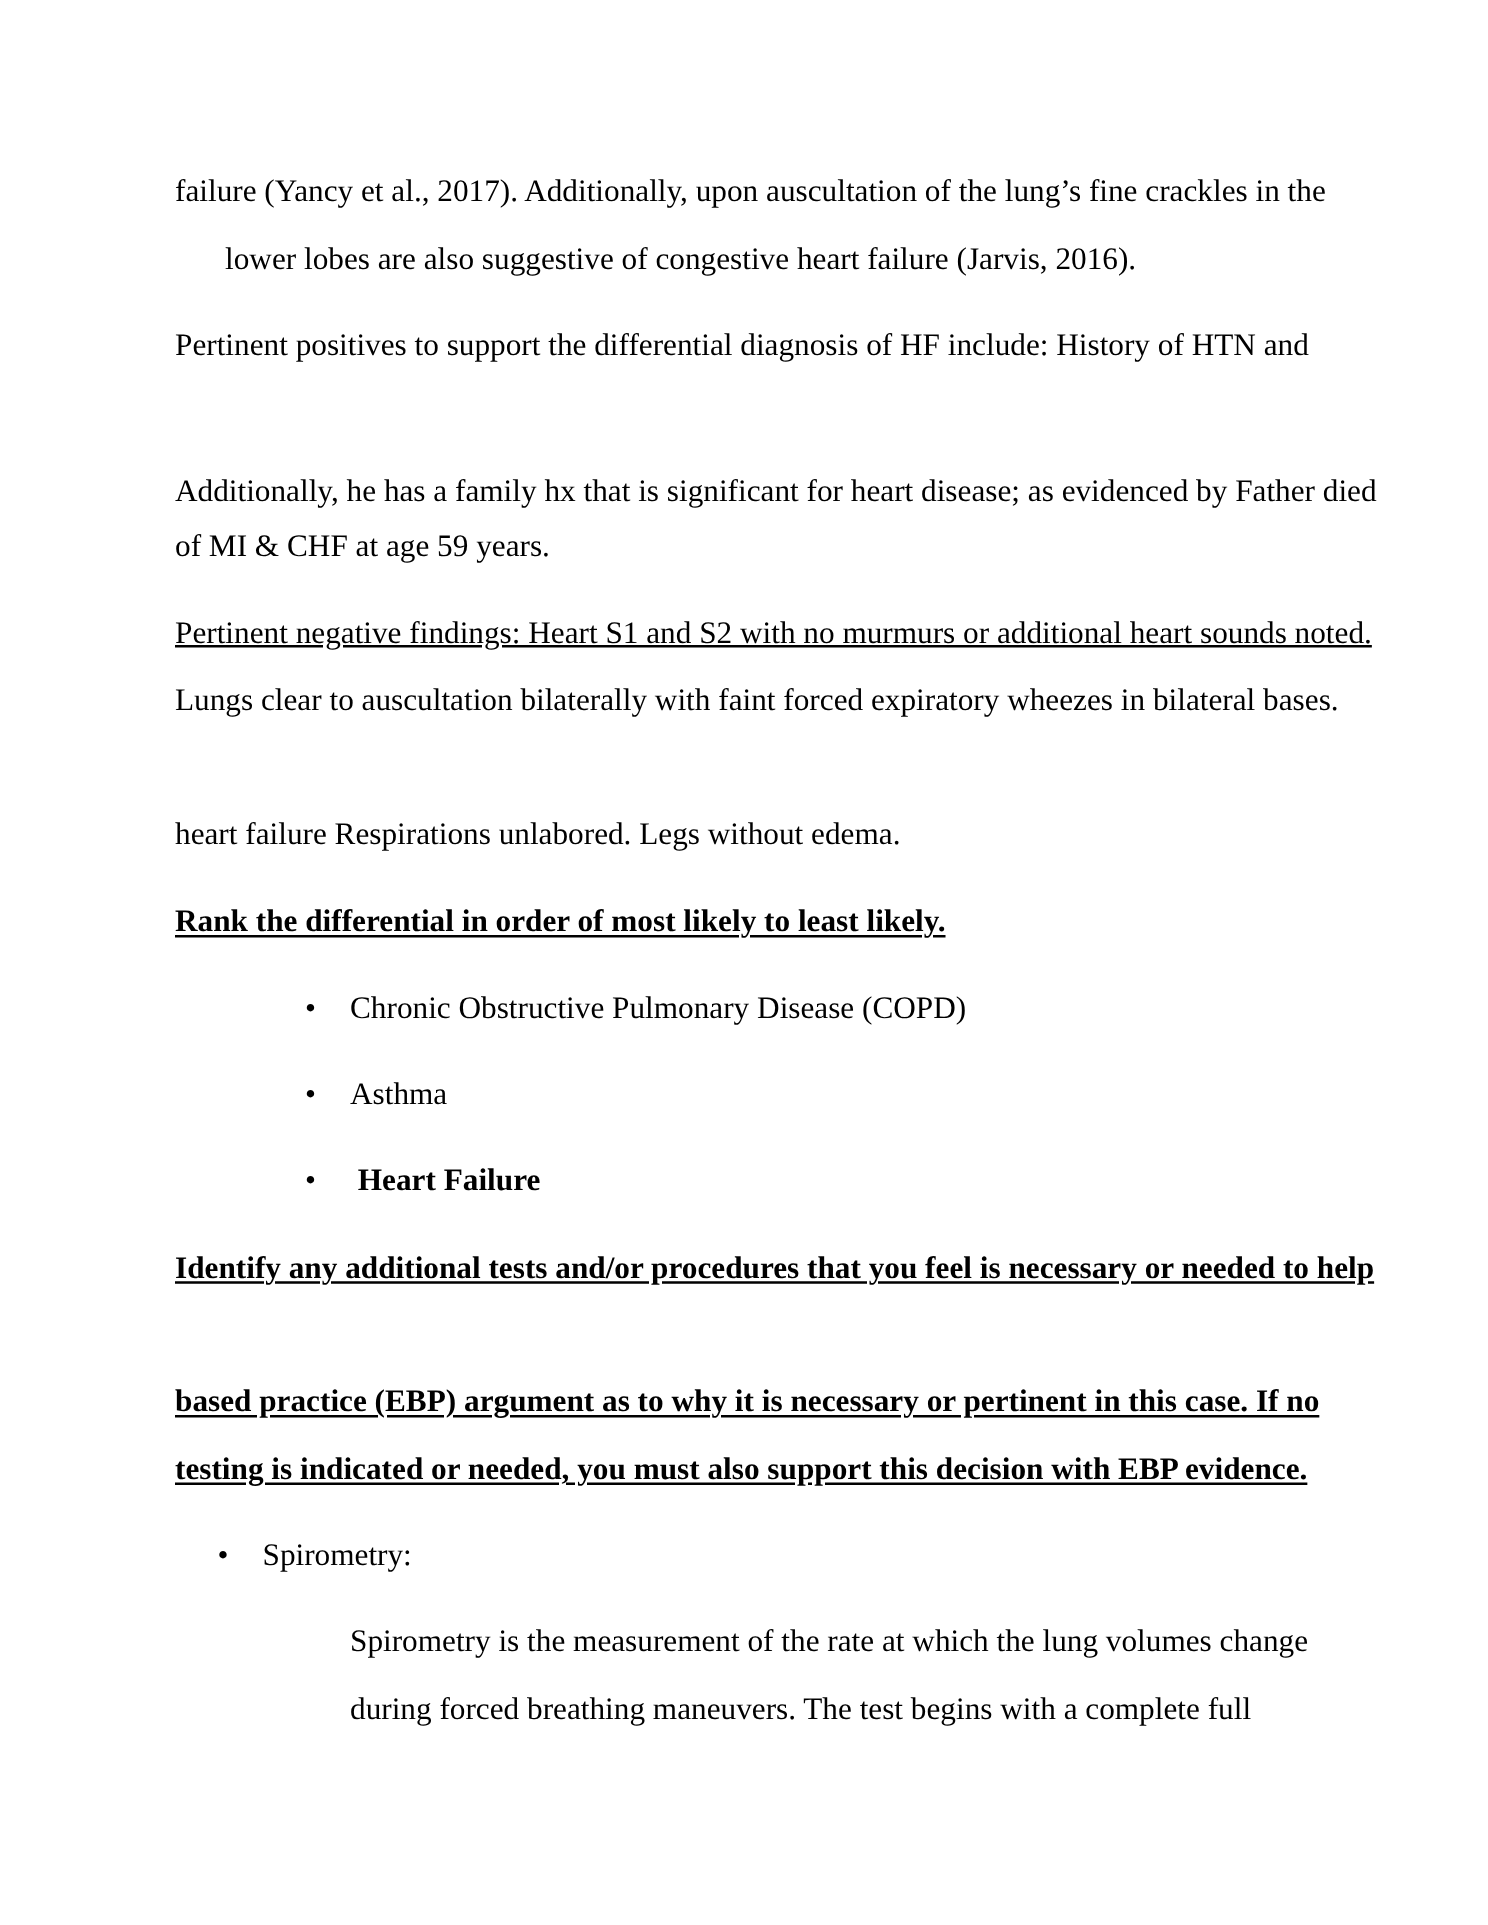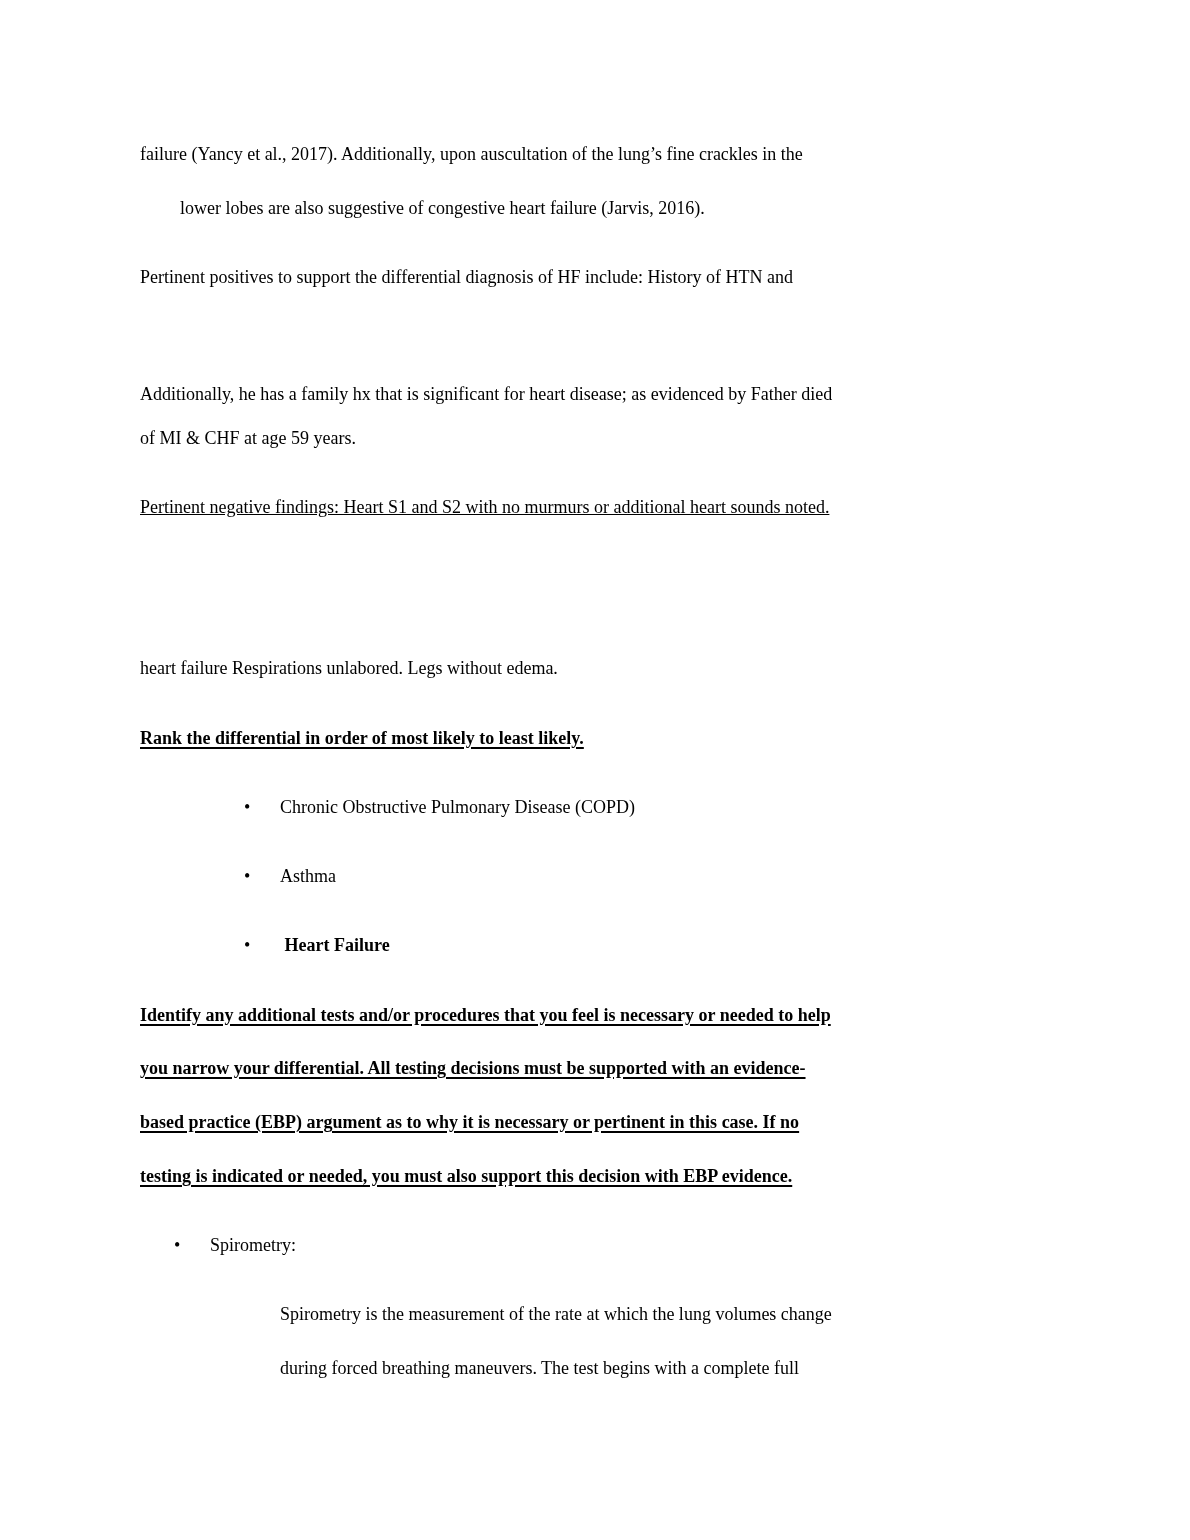--- a/index.html
+++ b/index.html
@@ -1,62 +1,62 @@
 <!DOCTYPE html>
 <html><head>
   <meta charset="utf-8">
   <style>
     html, body { margin: 0; padding: 0; background: #ffffff; }
     body { width: 1190px; height: 1540px; position: relative; overflow: hidden; }
     .page {
       position: absolute; left: 0; top: 0; width: 1190px; height: 1540px;
       background: #ffffff; color: #000000;
       font-family: "Liberation Serif", "DejaVu Serif", serif;
-      font-size: 18px;
+      font-size: 25px;
     }
     .line {
       position: absolute; white-space: nowrap; line-height: 28px;
     }
     .bold-u { font-weight: bold; text-decoration: underline; text-underline-offset: 3px; text-decoration-thickness: 2px; }
     .bullet { position: absolute; white-space: nowrap; line-height: 28px; }
   </style>
 </head>
 <body>
 
 <div class="page">
 
   <div class="line" style="left:140px; top:140px;">failure (Yancy et al., 2017).  Additionally, upon auscultation of the lung’s fine crackles in the</div>
   <div class="line" style="left:140px; top:194px;margin-left:40px;">lower lobes are also suggestive of congestive heart failure (Jarvis, 2016).</div>
 
   <div class="line" style="left:140px; top:263px;">Pertinent positives to support the differential diagnosis of HF include: History of HTN and</div>
   <div class="line" style="left:140px; top:380px;">Additionally, he has a family hx that is significant for heart disease; as evidenced by Father died</div>
   <div class="line" style="left:140px; top:424px;">of MI &amp; CHF at age 59 years.</div>
 
   <div class="line" style="left:140px; top:493px;text-decoration:underline;">Pertinent negative findings: Heart S1 and S2 with no murmurs or additional heart sounds noted.</div>
+  <div class="line" style="left:140px; top:547px;">Lungs clear to auscultation bilaterally with faint forced expiratory wheezes in bilateral bases.</div>
   <div class="line" style="left:140px; top:654px;">heart failure Respirations unlabored. Legs without edema.</div>
 
   <div class="line bold-u" style="left:140px; top:724px;">Rank the differential in order of most likely to least likely.</div>
 
   <div>
     <div>
       <span class="bullet" style="left:244px; top:793px;">•</span>
       <span class="line" style="left:280px; top:793px;">Chronic Obstructive Pulmonary Disease (COPD)</span>
     </div>
     <div>
       <span class="bullet" style="left:244px; top:862px;">•</span>
       <span class="line" style="left:280px; top:862px;">Asthma</span>
     </div>
     <div>
       <span class="bullet" style="left:244px; top:931px;">•</span>
       <span class="line" style="left:280px; top:931px; white-space:pre;font-weight:bold;"> Heart Failure</span>
     </div>
   </div>
 
   <div class="line bold-u" style="left:140px; top:1001px;">Identify any additional tests and/or procedures that you feel is necessary or needed to help</div>
-  <div class="line bold-u" style="left:140px; top:1054px;">you narrow your differential. All testing decisions must be supported with an evidence-</div>
   <div class="line bold-u" style="left:140px; top:1108px;">based practice (EBP) argument as to why it is necessary or pertinent in this case. If no</div>
   <div class="line bold-u" style="left:140px; top:1162px;">testing is indicated or needed, you must also support this decision with EBP evidence.</div>
 
   <div>
     <div>
       <span class="bullet" style="left:174px; top:1231px;">•</span>
       <span class="line" style="left:210px; top:1231px;">Spirometry:</span>
       <div class="line" style="left:280px; top:1300px;">Spirometry is the measurement of the rate at which the lung volumes change</div>
       <div class="line" style="left:280px; top:1354px;">during forced breathing maneuvers.  The test begins with a complete full</div>
     </div>

